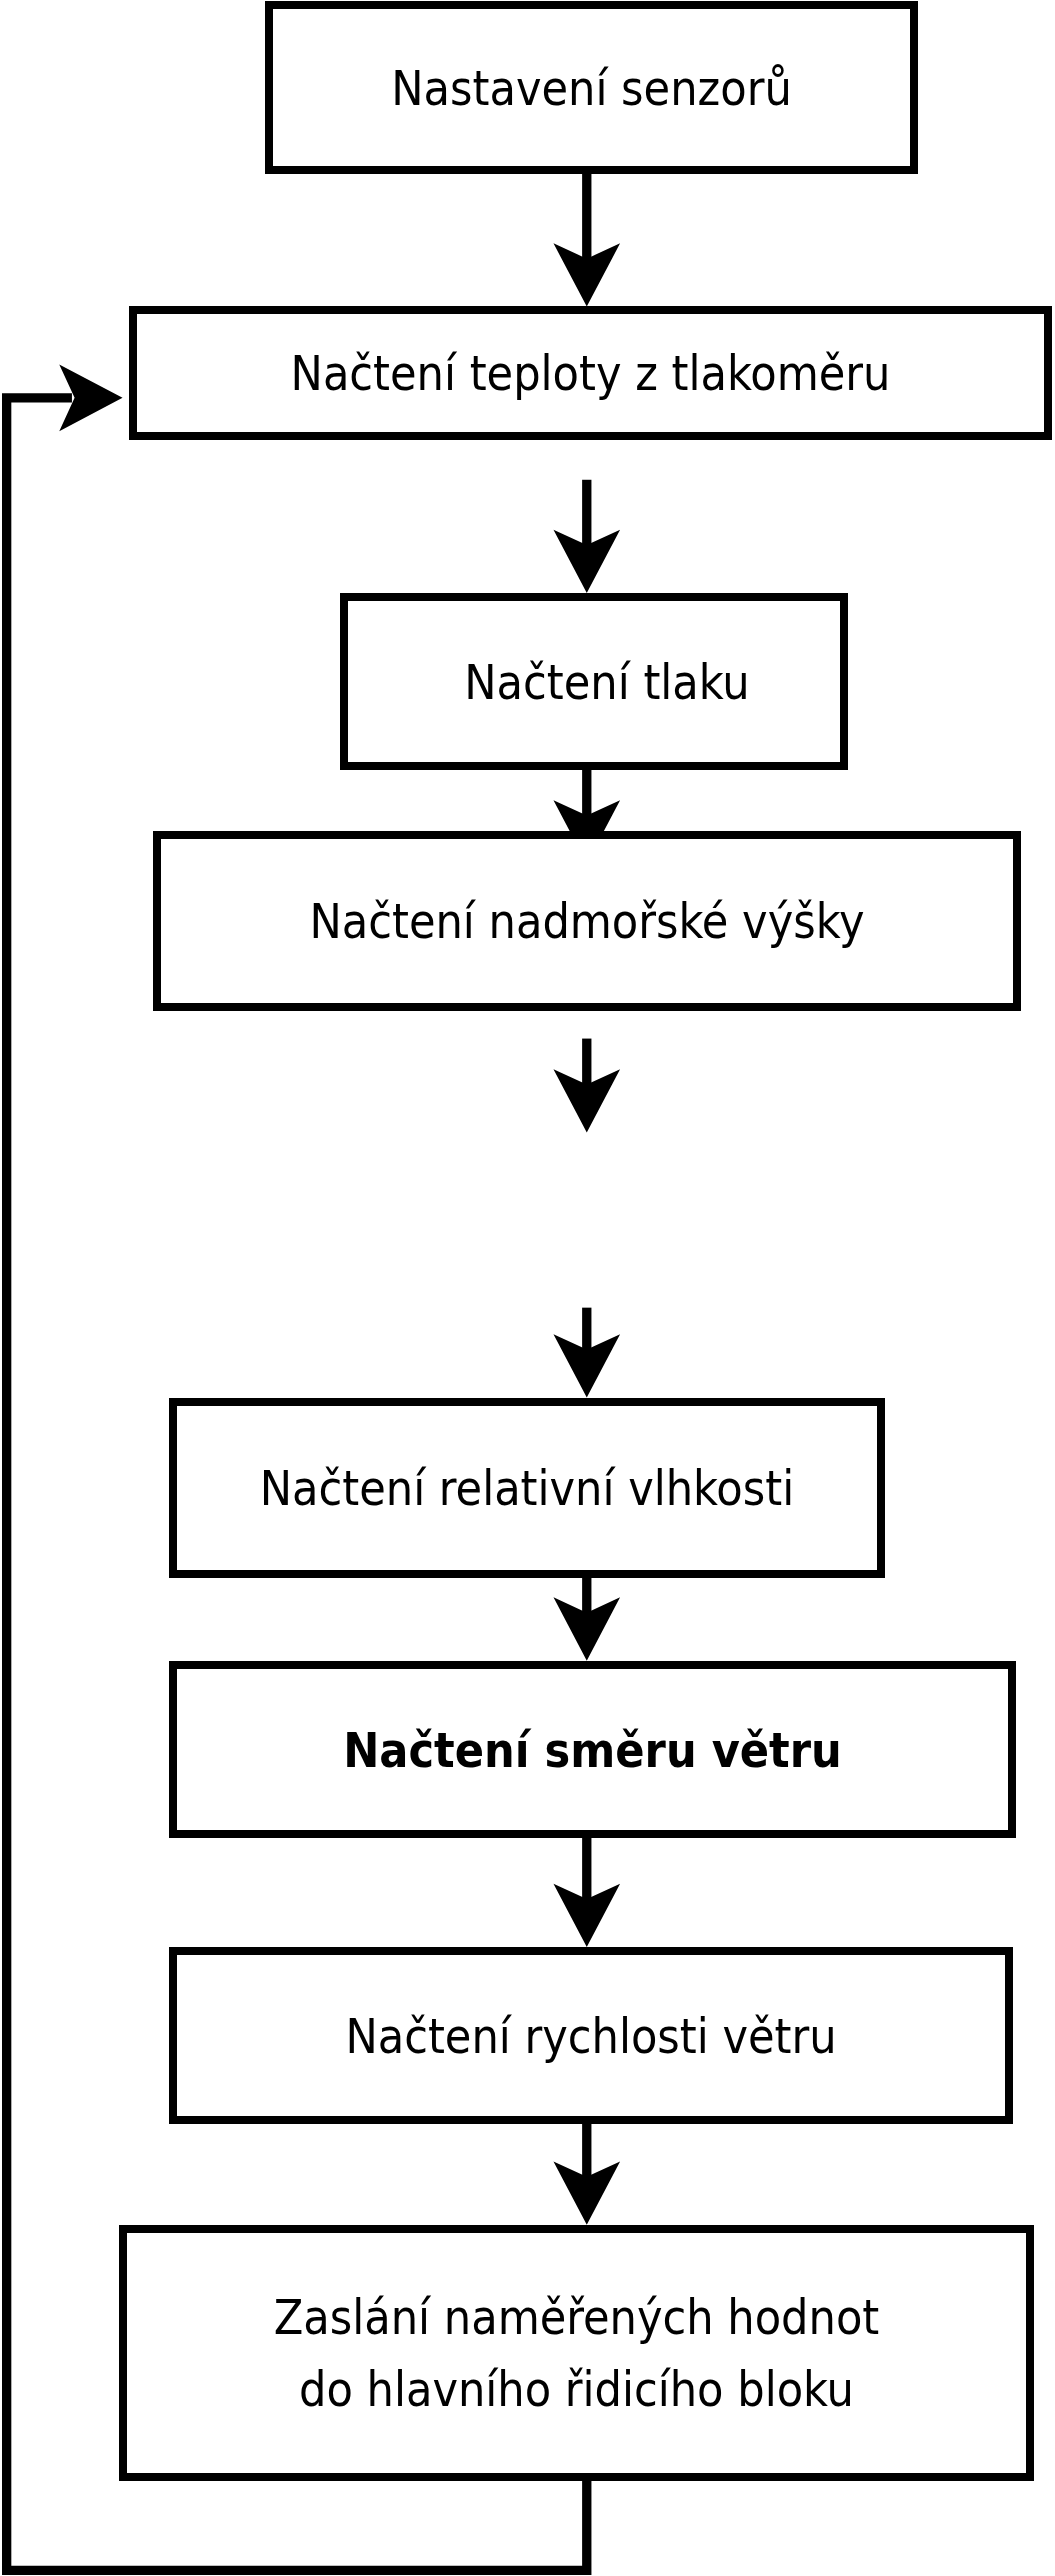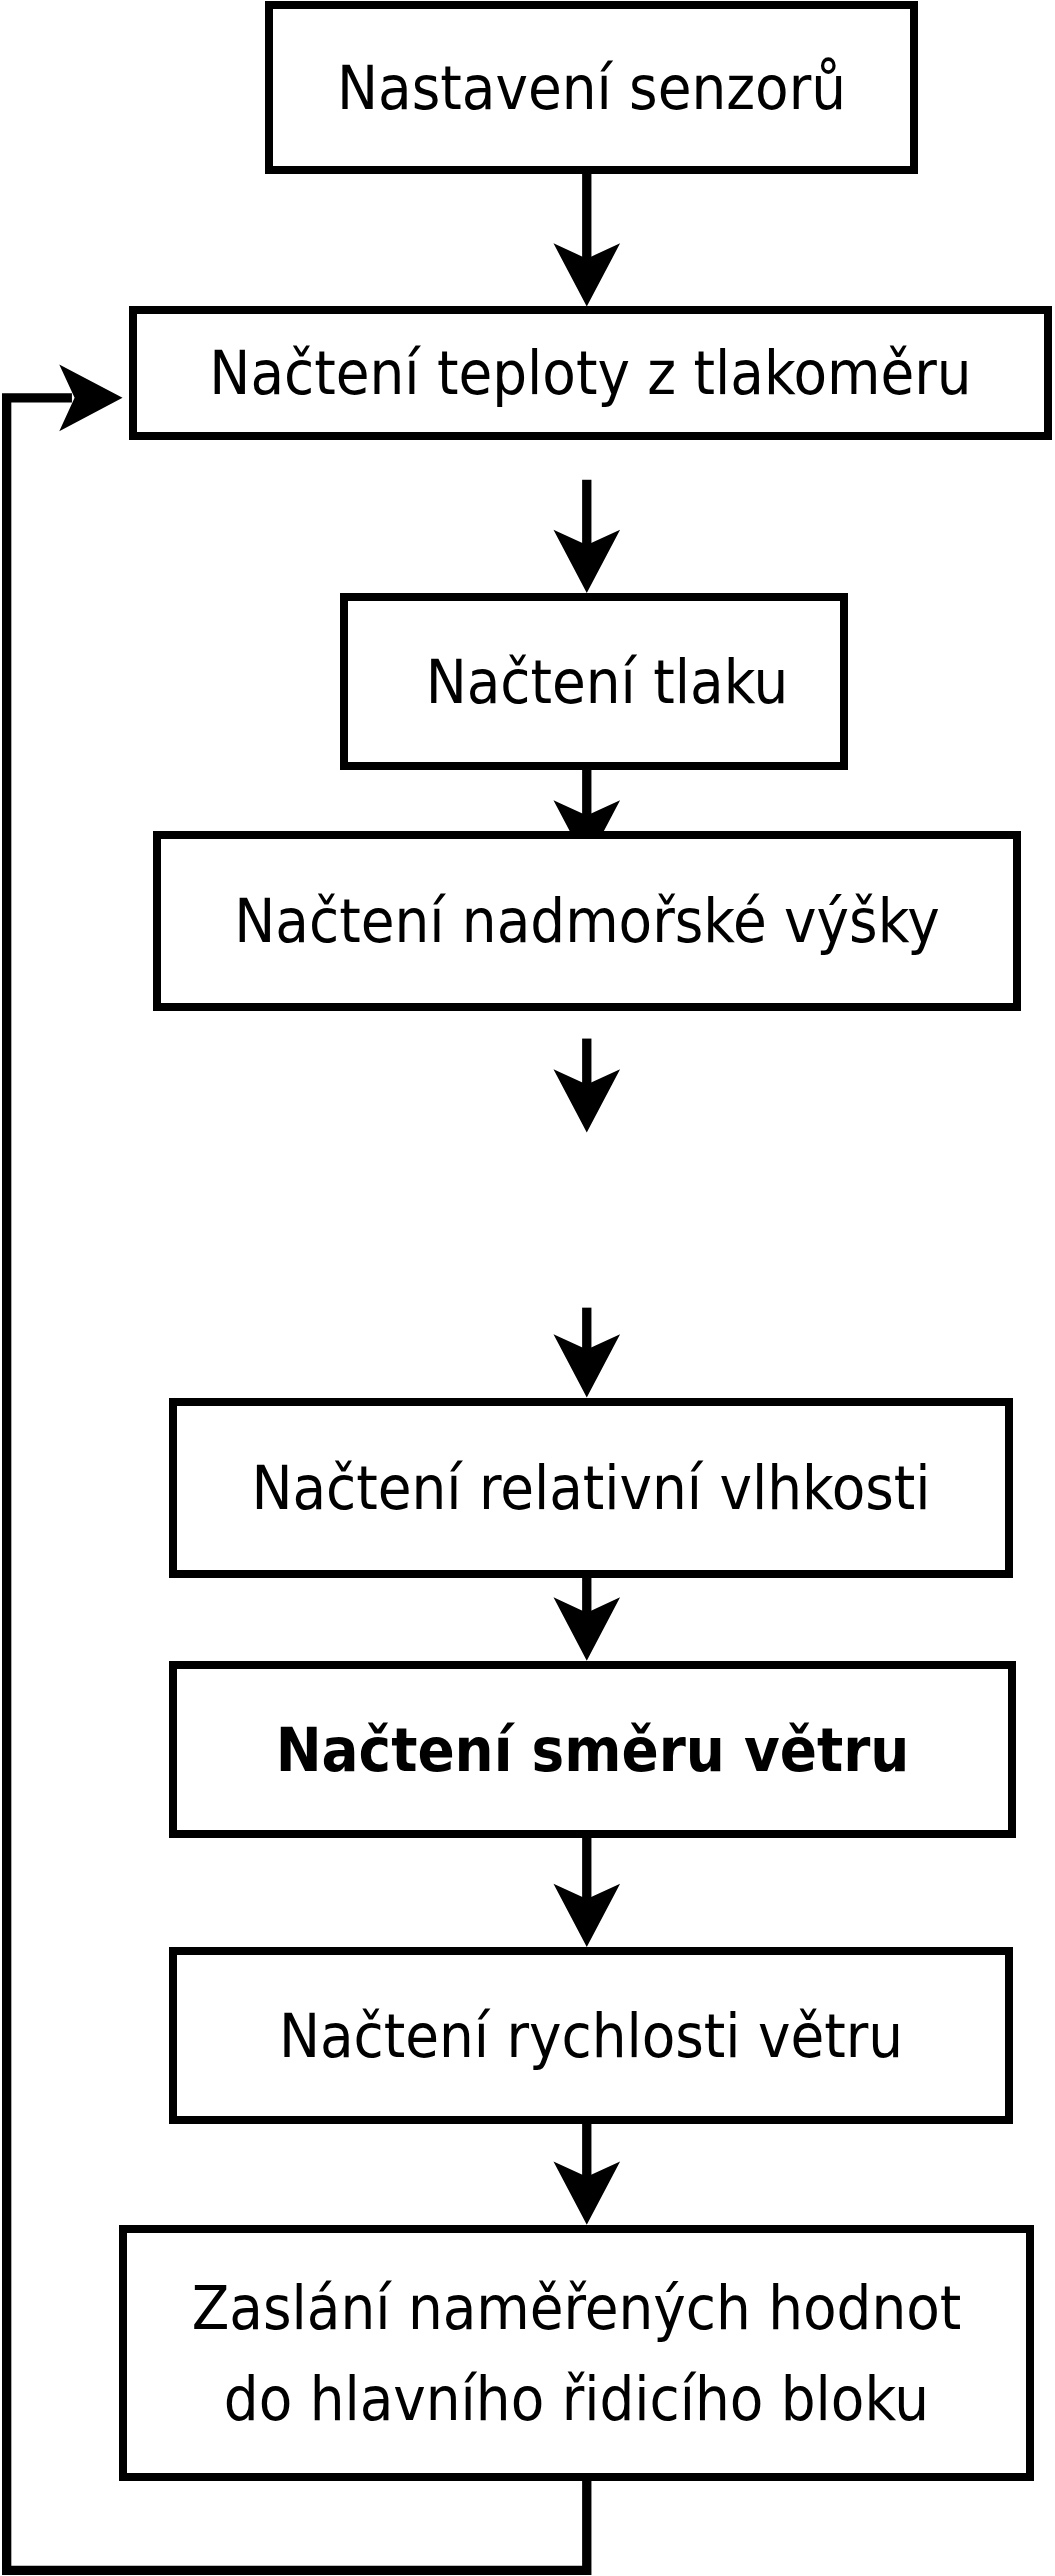--- a/index.html
+++ b/index.html
@@ -27,21 +27,21 @@
     position: absolute;
     z-index: 2;
     box-sizing: border-box;
     background: #ffffff;
     border: 8.7px solid #000000;
     display: flex;
     flex-direction: column;
     align-items: center;
     justify-content: center;
     text-align: center;
-    font-size: 61px;
+    font-size: 48px;
     line-height: 1.5;
     white-space: nowrap;
   }
   .node span { display: block; }
 </style>
 </head>
 <body>
 
 <div class="canvas">
 
@@ -79,21 +79,21 @@
 
   <div class="node" style="left:340px; top:593px; width:508px; height:177px;padding-left:26px;">
     <span>Načtení tlaku</span>
   </div>
 
   <div class="node" style="left:153px; top:831px; width:868px; height:180px;">
     <span>Načtení nadmořské výšky</span>
   </div>
 
 
-  <div class="node" style="left:169px; top:1398px; width:844px; height:180px;">
+  <div class="node" style="left:169px; top:1398px; width:716px; height:180px;">
     <span>Načtení relativní vlhkosti</span>
   </div>
 
   <div class="node" style="left:169px; top:1661px; width:847px; height:177px;font-weight:bold;">
     <span>Načtení směru větru</span>
   </div>
 
   <div class="node" style="left:119px; top:2225px; width:915px; height:256px;">
     <span>Zaslání naměřených hodnot</span>
     <span>do hlavního řidicího bloku</span>

